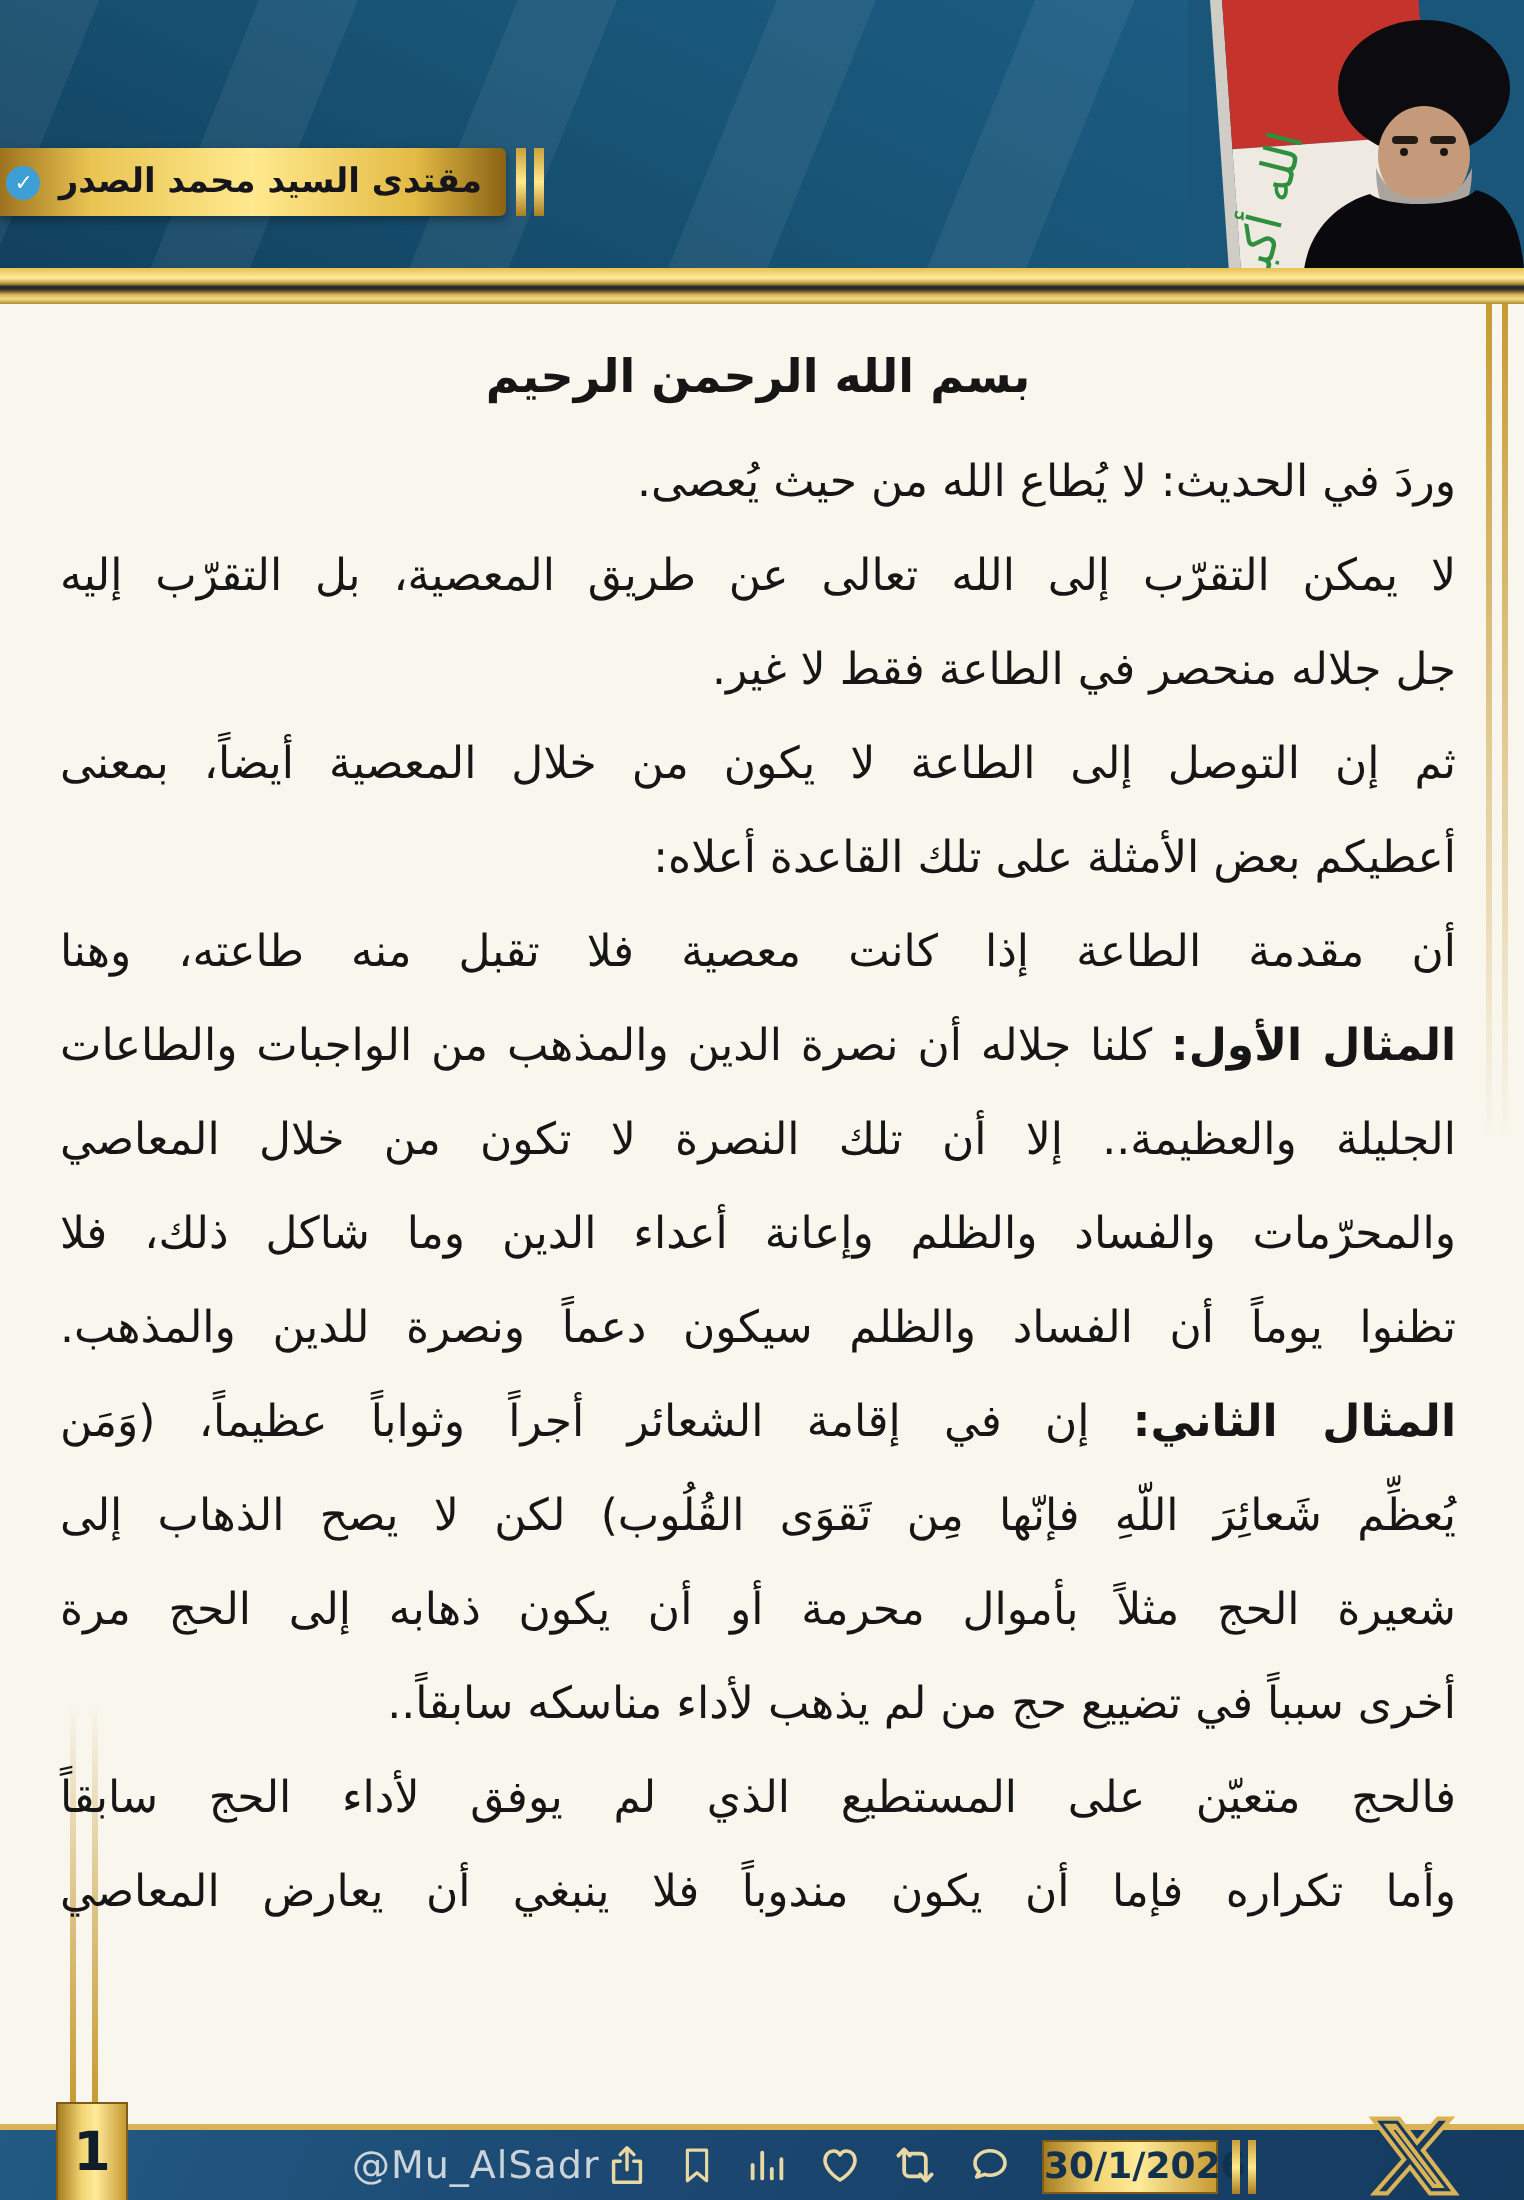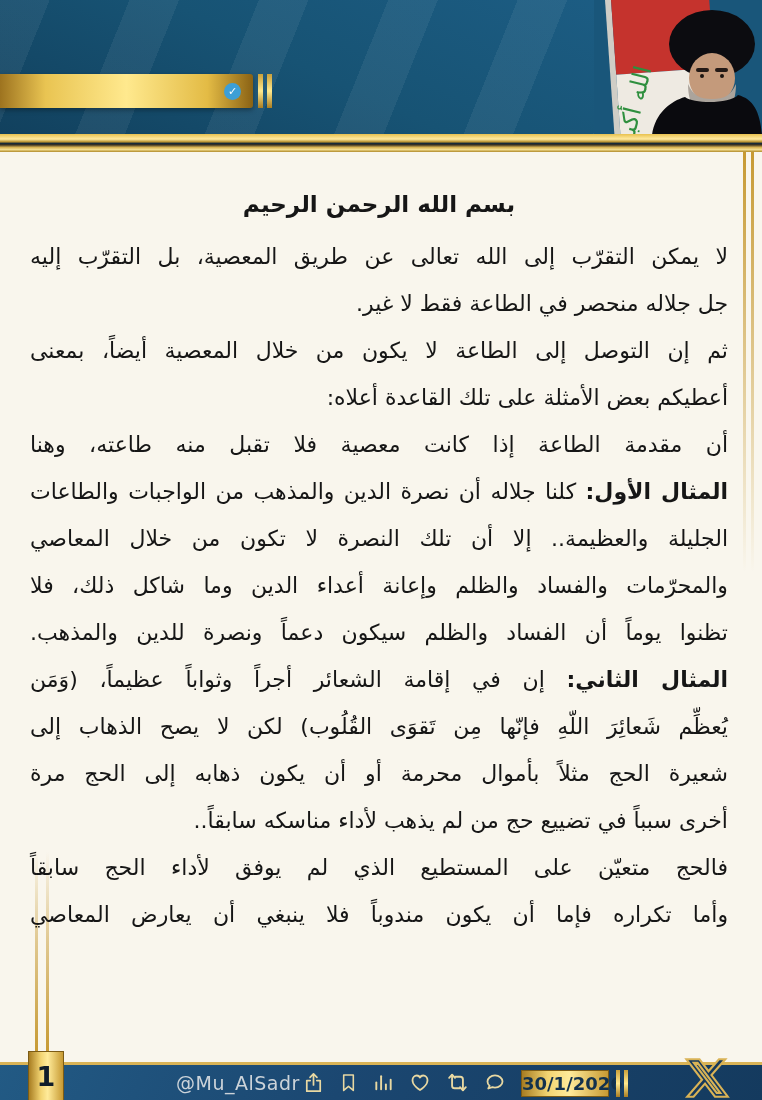--- a/index.html
+++ b/index.html
@@ -37,21 +37,21 @@
     background:linear-gradient(180deg,#e8c14f 0%,#ffeaa0 28%,#b8902c 44%,#14293c 52%,#3a3020 60%,#d8b251 74%,#f3dd90 86%,#b08a2a 100%);
   }
 
   
   .deco-right { position:absolute; top:152px; right:8px; height:420px; display:flex; gap:5px; }
   .deco-right i { display:block; width:3px; height:100%; background:linear-gradient(180deg,#c79a33 0%, rgba(199,154,51,0.45) 55%, rgba(199,154,51,0) 100%); }
   .deco-left { position:absolute; top:852px; left:35px; height:200px; display:flex; gap:8px; }
   .deco-left i { display:block; width:3px; height:100%; background:linear-gradient(0deg,#c79a33 0%, rgba(199,154,51,0.5) 55%, rgba(199,154,51,0) 100%); }
 
   
-  .content { position:absolute; top:175px; right:34px; left:30px; direction:rtl; color:#161616; }
+  .content { position:absolute; top:160px; right:34px; left:30px; direction:rtl; color:#161616; }
   .bismillah { height:58px; line-height:58px; text-align:center; font-weight:bold; font-size:23px; }
   .line { height:47px; line-height:47px; font-size:22px; white-space:normal; }
   .line .lead { font-weight:bold; }
   .j { text-align:justify; text-align-last:justify; }
   .r { text-align:right; }
 
   
   .footer {
     position:absolute; bottom:0; left:0; width:762px; height:38px;
     background:linear-gradient(115deg,#225a84 0%,#1b4771 45%,#143a5e 100%);
@@ -96,20 +96,21 @@
         <rect x="102" y="68" width="13" height="4" rx="2" fill="#241a16"></rect>
         <rect x="121" y="68" width="13" height="4" rx="2" fill="#241a16"></rect>
         <circle cx="108" cy="76" r="2" fill="#1d1511"></circle>
         <circle cx="128" cy="76" r="2" fill="#1d1511"></circle>
         <path d="M94 84c0 24 11 34 24 34s24-10 24-34c-5 11-11 15-24 15s-19-4-24-15z" fill="#aba49c"></path>
         <path d="M58 135c3-22 19-34 33-38 9 7 45 7 53-2 15 4 22 16 24 40z" fill="#0a0a0e"></path>
       </g>
     </svg>
 
     <div class="name-banner">
+      <span class="pname">مقتدى السيد محمد الصدر</span>
       <span class="vbadge">✓</span>
     </div>
     <div class="banner-ticks">
         <i></i>
         <i></i>
       </div>
     <div class="header-goldbar"></div>
   </div>
 
   <div class="deco-right">
@@ -117,20 +118,21 @@
       <i></i>
     </div>
   <div class="deco-left">
       <i></i>
       <i></i>
     </div>
 
   <main class="content">
     <div class="bismillah">بسم الله الرحمن الرحيم</div>
 
+    <div class="line r"><b class="lead"></b><span>وردَ في الحديث: لا يُطاع الله من حيث يُعصى.</span></div>
     <div class="line j"><b class="lead"></b><span>لا يمكن التقرّب إلى الله تعالى عن طريق المعصية، بل التقرّب إليه</span></div>
     <div class="line r"><b class="lead"></b><span>جل جلاله منحصر في الطاعة فقط لا غير.</span></div>
     <div class="line j"><b class="lead"></b><span>ثم إن التوصل إلى الطاعة لا يكون من خلال المعصية أيضاً، بمعنى</span></div>
     <div class="line r"><b class="lead"></b><span>أعطيكم بعض الأمثلة على تلك القاعدة أعلاه:</span></div>
     <div class="line j"><b class="lead"></b><span>أن مقدمة الطاعة إذا كانت معصية فلا تقبل منه طاعته، وهنا</span></div>
     <div class="line j"><b class="lead">المثال الأول:</b><span> كلنا جلاله أن نصرة الدين والمذهب من الواجبات والطاعات</span></div>
     <div class="line j"><b class="lead"></b><span>الجليلة والعظيمة.. إلا أن تلك النصرة لا تكون من خلال المعاصي</span></div>
     <div class="line j"><b class="lead"></b><span>والمحرّمات والفساد والظلم وإعانة أعداء الدين وما شاكل ذلك، فلا</span></div>
     <div class="line j"><b class="lead"></b><span>تظنوا يوماً أن الفساد والظلم سيكون دعماً ونصرة للدين والمذهب.</span></div>
     <div class="line j"><b class="lead">المثال الثاني:</b><span> إن في إقامة الشعائر أجراً وثواباً عظيماً، (وَمَن</span></div>

